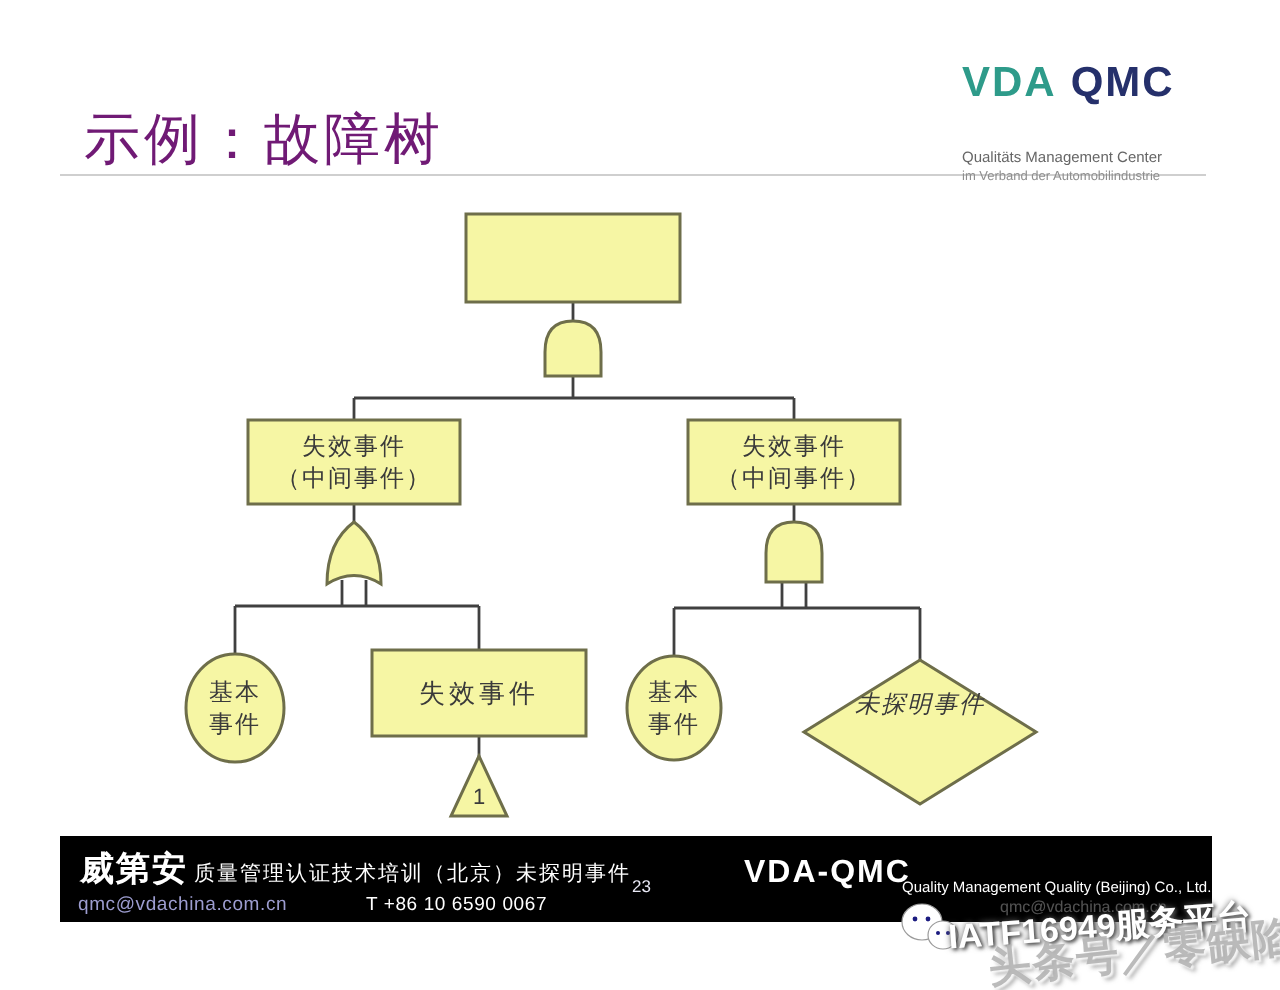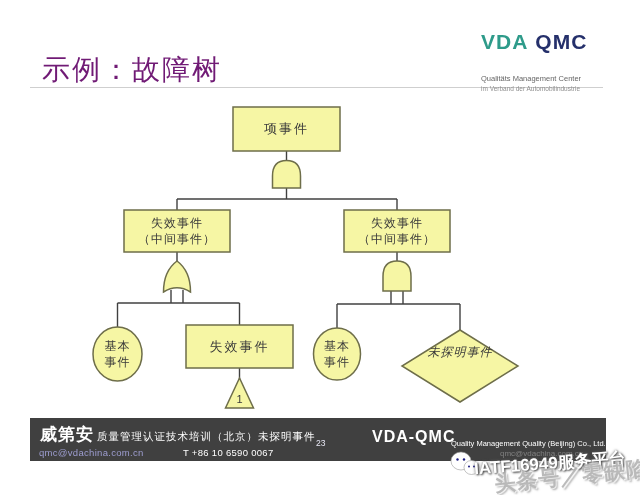--- a/index.html
+++ b/index.html
@@ -25,21 +25,21 @@
   .lbl-top{left:233px;top:107px;width:107px;height:44px;font-size:13px;letter-spacing:2px;}
   .lbl-left-int{left:124px;top:210px;width:106px;height:42px;font-size:12px;letter-spacing:1px;}
   .lbl-right-int{left:344px;top:210px;width:106px;height:42px;font-size:12px;letter-spacing:1px;}
   .lbl-basic-left{left:93px;top:327px;width:49px;height:54px;font-size:12px;letter-spacing:1px;}
   .lbl-failure{left:186px;top:325px;width:107px;height:43px;font-size:13px;letter-spacing:2px;}
   .lbl-transfer{left:228px;top:391px;width:23px;height:16px;font-size:11px;}
   .lbl-basic-right{left:313px;top:328px;width:48px;height:52px;font-size:12px;letter-spacing:1px;}
   .lbl-undeveloped{left:402px;top:316px;width:116px;height:72px;font-size:12px;letter-spacing:1px;font-style:italic;}
 
   
-  .footer-bar{position:absolute;left:30px;top:418px;width:576px;height:43px;background:#404040;color:#fff;}
+  .footer-bar{position:absolute;left:30px;top:418px;width:576px;height:43px;background:#000000;color:#fff;}
   .f-brandrow{position:absolute;left:10px;top:5px;display:flex;align-items:baseline;gap:3px;white-space:nowrap;}
   .f-brand{font-size:17px;font-weight:bold;letter-spacing:1px;}
   .f-company-cn{font-size:10.5px;letter-spacing:1px;}
   .f-email{position:absolute;left:9px;top:29px;font-size:9.5px;color:#9d9dd0;letter-spacing:.3px;}
   .f-phone{position:absolute;left:153px;top:29px;font-size:9.5px;color:#fff;letter-spacing:.3px;}
   .f-page{position:absolute;left:286px;top:20px;font-size:8.5px;color:#e8e8f5;}
   .f-brand-en{position:absolute;left:342px;top:10px;font-size:16px;font-weight:bold;letter-spacing:1px;}
   .f-company-en{position:absolute;left:421px;top:21px;font-size:7.5px;white-space:nowrap;}
   .f-email-faint{position:absolute;left:470px;top:31px;font-size:8px;color:rgba(255,255,255,.32);}
 
@@ -98,21 +98,20 @@
       <ellipse cx="117.5" cy="354" rx="24.5" ry="27"></ellipse>
       <rect x="186" y="325" width="107" height="43"></rect>
       <path d="M239.5,378 L225.5,408 H253.5 Z"></path>
       <rect x="344" y="210" width="106" height="42"></rect>
       <path d="M383,291 V276.5 Q383,261 397,261 Q411,261 411,276.5 V291 Z"></path>
       <ellipse cx="337" cy="354" rx="23.5" ry="26"></ellipse>
       <path d="M460,330 L518,366 L460,402 L402,366 Z"></path>
     </g>
   </svg>
 
-  <div class="node-label lbl-top">项事件</div>
 
   <div class="node-label lbl-left-int">
     <span>失效事件</span>
     <span>（中间事件）</span>
   </div>
 
   <div class="node-label lbl-right-int">
     <span>失效事件</span>
     <span>（中间事件）</span>
   </div>

